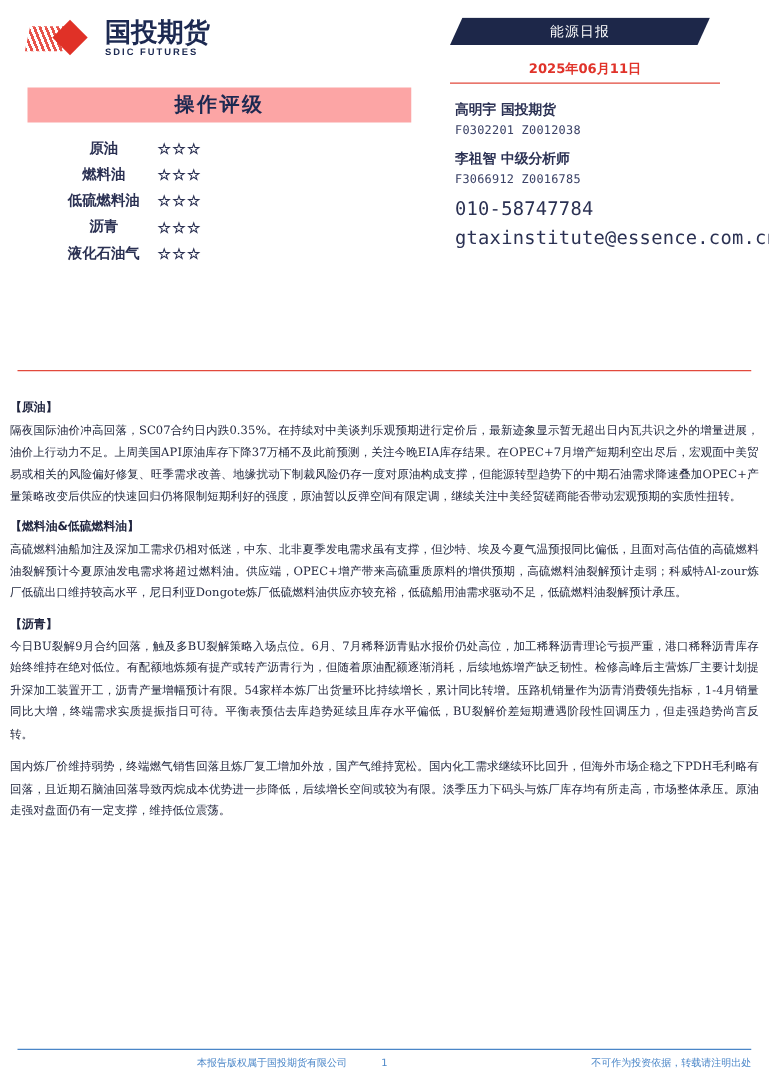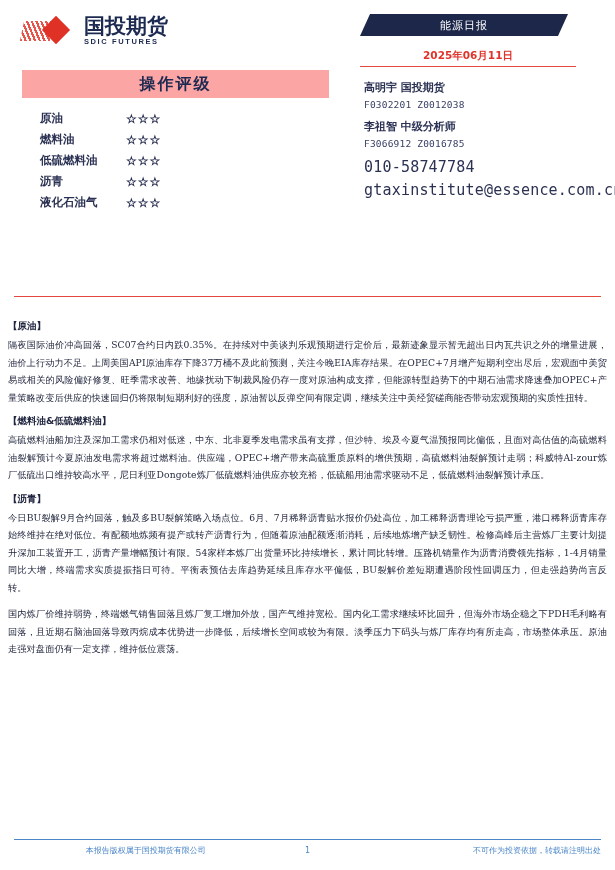--- a/index.html
+++ b/index.html
@@ -56,21 +56,21 @@
   .rating-title {
     font-family: "DejaVu Serif", serif;
     font-size: 16px; font-weight: bold; color: #1c2951; letter-spacing: 2px;
   }
   .rating-list { padding-left: 18px; }
   .rating-row {
     display: flex; align-items: center; height: 21px;
     font-family: "DejaVu Serif", serif;
     font-size: 11.5px; font-weight: bold; color: #2b3153;
   }
-  .rating-name { width: 86px; white-space: nowrap; }
+  .rating-name { width: 86px; white-space: nowrap; text-align: center; }
   .rating-stars { letter-spacing: 1px; font-size: 12px; color: #2b3153; }
 
   
   .report-tag-wrap { position: relative; height: 22px; margin-bottom: 9px; }
   .report-tag {
     position: absolute; left: 8px; top: 0;
     width: 208px; height: 22px;
     background: #1d2749;
     display: flex; align-items: center; justify-content: center;
     clip-path: polygon(10px 0, 100% 0, calc(100% - 10px) 100%, 0 100%);
@@ -129,21 +129,21 @@
 
   
   .footer {
     position: absolute; left: 14px; right: 14px; bottom: 14px;
     border-top: 1px solid #4a86c8;
     padding-top: 5px;
     display: flex; align-items: center;
     font-family: "DejaVu Sans", sans-serif;
     font-size: 8px; color: #4a86c8;
   }
-  .footer-left { flex: 1; text-align: center; }
+  .footer-left { flex: 1; text-align: right; }
   .footer-center { flex: 0 0 60px; text-align: center; }
   .footer-right { flex: 1; text-align: right; }
 </style>
 </head>
 <body>
 
 <div class="header">
 
   <div class="header-left">
 

